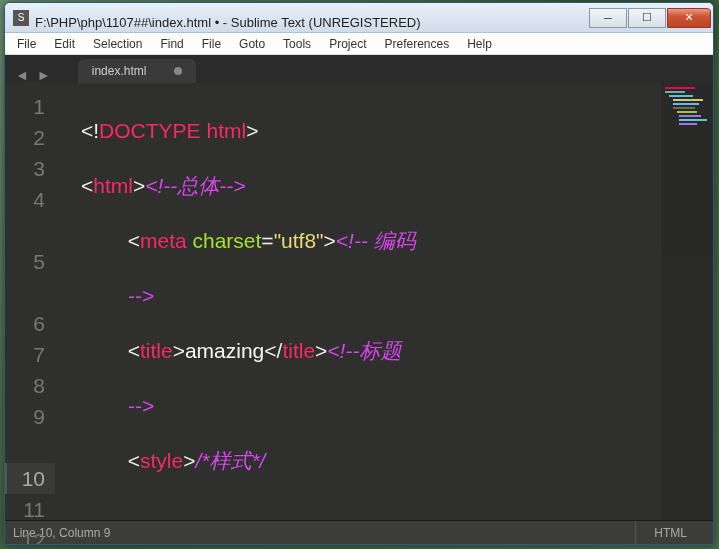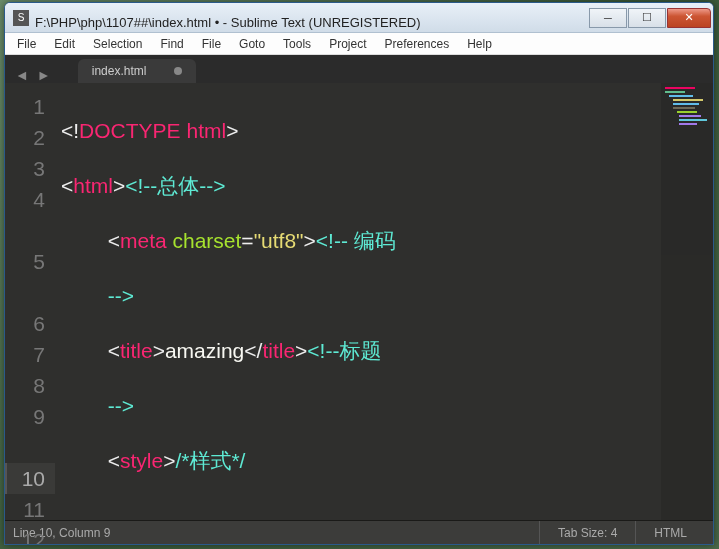--- a/index.html
+++ b/index.html
@@ -17,27 +17,27 @@
 .tabbar { height: 28px; background: #2b2b2b; display: flex; align-items: flex-end; padding: 0 6px; }
 .tab-arrow { color: #888; font-size: 14px; padding: 0 4px; cursor: pointer; }
 .tab { background: #3a3a3a; color: #ccc; font-size: 12px; padding: 5px 14px; border-radius: 6px 6px 0 0; display: flex; align-items: center; gap: 28px; margin-left: 23px; position: relative; cursor: pointer; }
 .tab-dot { width: 8px; height: 8px; border-radius: 50%; background: #888; display: inline-block; }
 .editor { position: relative; background: #2f2f2d; height: 437px; display: flex; font-family: Consolas, monospace; font-size: 21px; }
 .gutter { width: 50px; background: #2f2f2d; color: #777; text-align: right; padding: 8px 10px 0 0; user-select: none; }
 .gutter-line { height: 31px; line-height: 31px; }
 .gutter-line.multi { height: 62px; }
 .gutter-line.hl { background: #3a3a38; color: #aaa; border-left: 2px solid #555; padding-right:10px; margin-right:-10px; width:50px; position:relative; }
 .code { flex: 1; padding: 8px 0 0 6px; color: #ddd; white-space: pre; overflow: hidden; }
-.code-line { height: 31px; line-height: 31px; }
+.code-line { height: 31px; line-height: 31px; margin-left: 20px; }
 .tok-bracket { color: #eee; }
 .tok-doctype { color: #f92672; }
 .tok-tag { color: #f92672; }
 .tok-attr { color: #a6e22e; }
 .tok-val { color: #e6db74; }
-.tok-comment { color: #5eead4; }
+.tok-comment { color: #d946ef; font-style: italic; }
 .tok-text { color: #f8f8f2; }
 .minimap { position: absolute; right: 0; top: 0; width: 52px; height: 100%; background: #2a2a28; opacity: 0.9; }
 .minimap .mm { position: absolute; height: 2px; }
 .statusbar { height: 24px; background: #3c3c3a; border-top: 1px solid #1a1a18; display: flex; align-items: center; color: #aaa; font-size: 12px; padding: 0 8px; }
 .status-left { flex: 1; }
 .status-seg { padding: 0 18px; border-left: 1px solid #555; height: 100%; display: flex; align-items: center; cursor: pointer; }
 </style>
 </head>
 <body>
 
@@ -114,16 +114,15 @@
       <div class="mm" style="top:24px;left:12px;width:22px;background:#75715e"></div>
       <div class="mm" style="top:28px;left:16px;width:20px;background:#a6e22e"></div>
       <div class="mm" style="top:32px;left:18px;width:22px;background:#ae81ff"></div>
       <div class="mm" style="top:36px;left:18px;width:28px;background:#66d9ef"></div>
       <div class="mm" style="top:40px;left:18px;width:18px;background:#ae81ff"></div>
     </div>
   </div>
 
   <div class="statusbar">
     <span class="status-left">Line 10, Column 9</span>
-    <span class="status-seg">Tab Size: 4</span>
     <span class="status-seg">HTML</span>
   </div>
 </div>
 
 </body></html>

